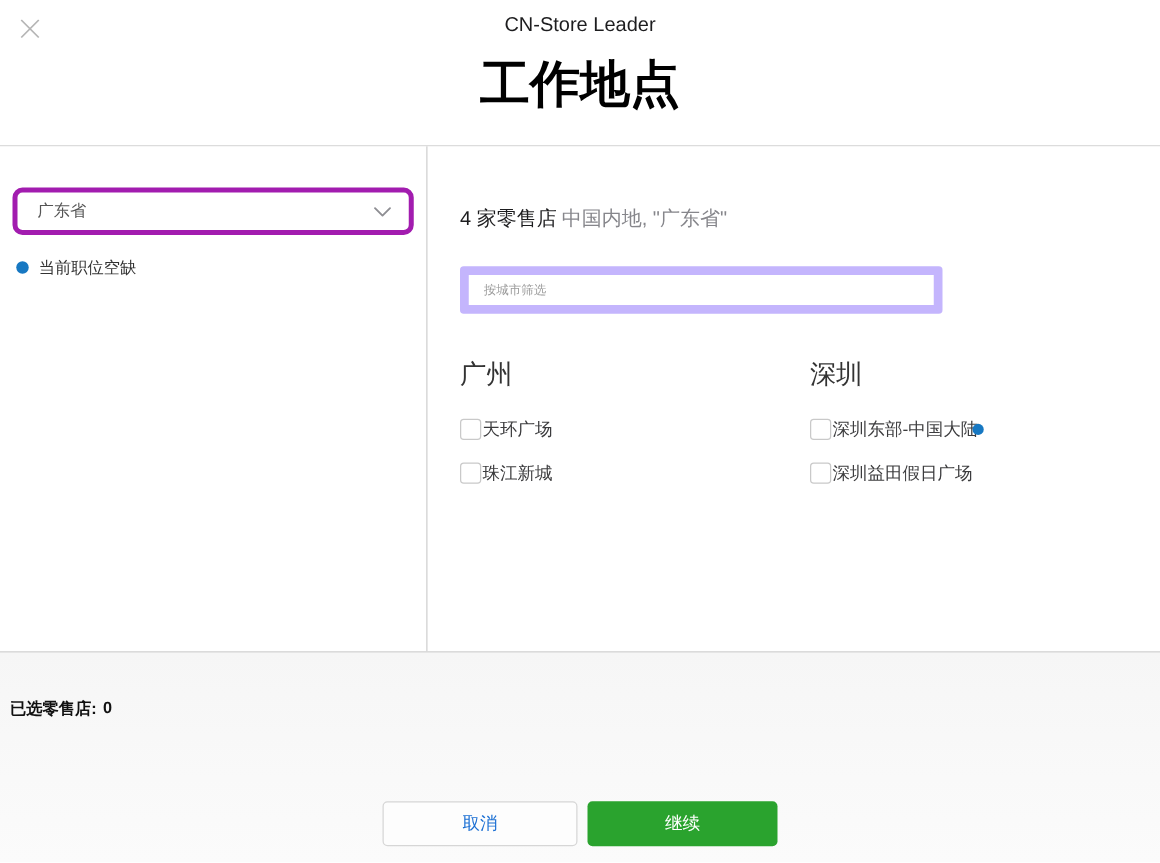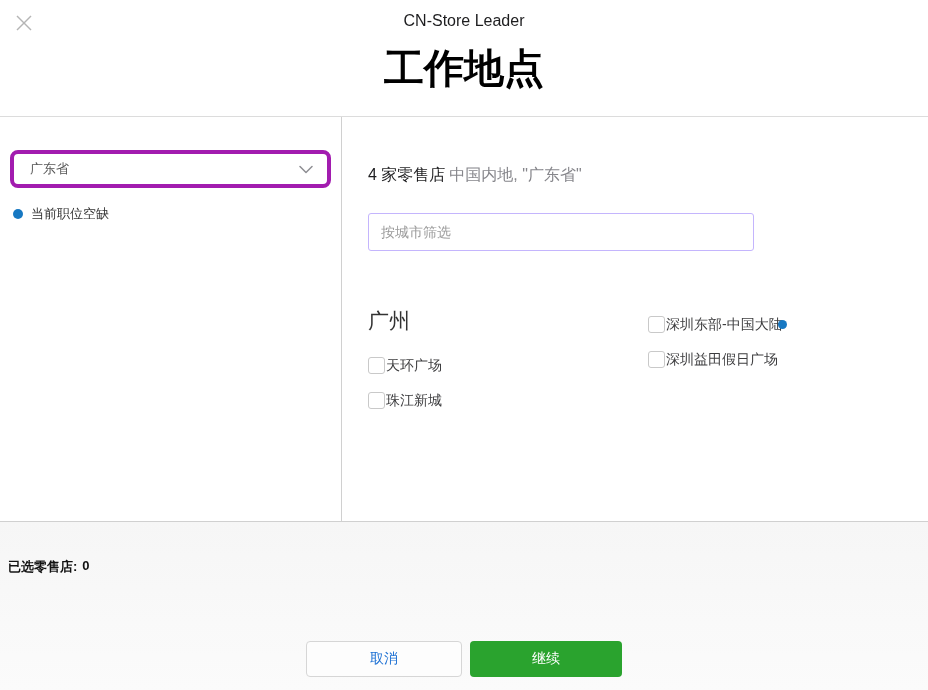--- a/index.html
+++ b/index.html
@@ -85,33 +85,33 @@
     padding: 48px 0 0 26px;
   }
   .summary { font-size: 16px; }
   .summary .count { color: #1d1d1f; }
   .summary .loc { color: #86868b; margin-left: 4px; }
 
   .filter-input {
     margin-top: 27px;
     width: 386px;
     height: 38px;
-    border: 1px solid #c4b5fd;
+    border: 7px solid #c4b5fd;
     border-radius: 3px;
     padding: 0 12px;
-    font-size: 14px;
+    font-size: 10px;
     color: #333;
     font-family: inherit;
     outline: none;
     display: block;
   }
   .filter-input::placeholder { color: #9b9b9b; }
 
   .columns {
-    margin-top: 56px;
+    margin-top: 34px;
     display: flex;
   }
   .col { width: 280px; }
   .city-header {
     font-size: 21px;
     font-weight: 400;
     color: #333;
     margin-bottom: 13px;
   }
   .store-row {
@@ -224,20 +224,21 @@
             <span class="checkbox" role="checkbox" aria-checked="false"></span>
             <span class="store-label">天环广场</span>
           </label>
           <label class="store-row">
             <span class="checkbox" role="checkbox" aria-checked="false"></span>
             <span class="store-label">珠江新城</span>
           </label>
         </div>
 
         <div class="col">
+          <h2 class="city-header">深圳</h2>
           <label class="store-row">
             <span class="checkbox" role="checkbox" aria-checked="false"></span>
             <span class="store-label">深圳东部-中国大陆</span>
             <span class="dot small" style="margin-left:-6px;"></span>
           </label>
           <label class="store-row">
             <span class="checkbox" role="checkbox" aria-checked="false"></span>
             <span class="store-label">深圳益田假日广场</span>
           </label>
         </div>

